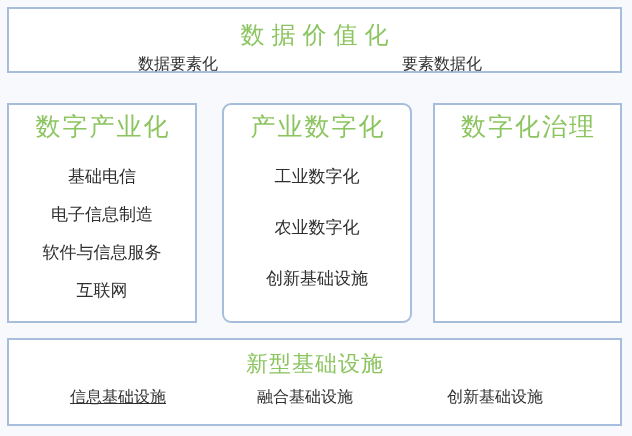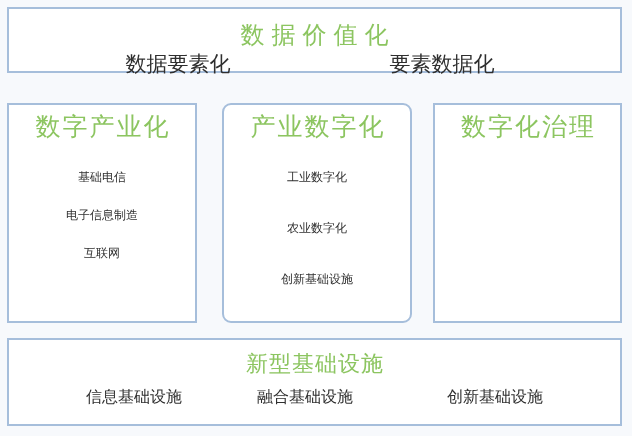--- a/index.html
+++ b/index.html
@@ -39,70 +39,71 @@
   .mid-box .green-title    { top: 6px;  font-size: 25px; letter-spacing: 2px; text-indent: 2px; line-height: 30px; }
   .bottom-box .green-title { top: 9px;  font-size: 22px; letter-spacing: 1px; text-indent: 1px; }
 
   .dark { color: #2f2f2f; }
 
   .top-item {
     position: absolute;
     top: 46px;
     width: 150px;
     text-align: center;
-    font-size: 21px;
+    font-size: 16px;
     line-height: 18px;
     white-space: nowrap;
   }
   .top-item.pos-a { left: 94px; }
   .top-item.pos-b { left: 358px; }
 
   .mid-items {
     position: absolute;
     left: 0; right: 0;
     top: 62px;
     text-align: center;
   }
   .mid-items .item {
-    font-size: 12px;
+    font-size: 17px;
     line-height: 20px;
     margin-bottom: 18px;
     white-space: nowrap;
   }
   .mid-center .mid-items .item { margin-bottom: 31px; }
 
   .bottom-item {
     position: absolute;
     top: 47px;
     width: 160px;
     text-align: center;
     font-size: 16px;
     line-height: 20px;
     white-space: nowrap;
   }
-  .bottom-item.pos-a { left: 45px; }
+  .bottom-item.pos-a { left: 29px; text-decoration: underline; }
   .bottom-item.pos-b { left: 216px; }
   .bottom-item.pos-c { left: 406px; }
 </style>
 </head>
 <body>
 
 <div class="canvas">
 
   <div class="box top-box">
     <div class="green-title">数据价值化</div>
     <span class="top-item pos-a dark">数据要素化</span>
     <span class="top-item pos-b dark">要素数据化</span>
   </div>
 
   <div class="box mid-box mid-left">
     <div class="green-title">数字产业化</div>
     <div class="mid-items dark">
       <div class="item">基础电信</div>
       <div class="item">电子信息制造</div>
+      <div class="item">软件与信息服务</div>
       <div class="item">互联网</div>
     </div>
   </div>
 
   <div class="box mid-box mid-center">
     <div class="green-title">产业数字化</div>
     <div class="mid-items dark">
       <div class="item">工业数字化</div>
       <div class="item">农业数字化</div>
       <div class="item">创新基础设施</div>

